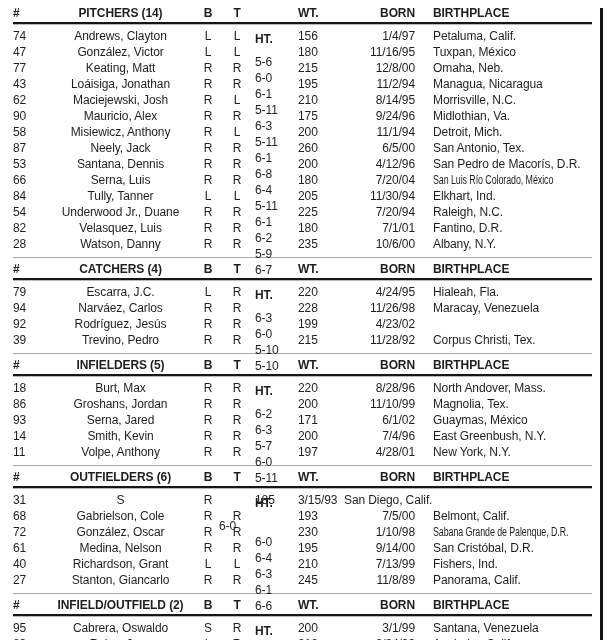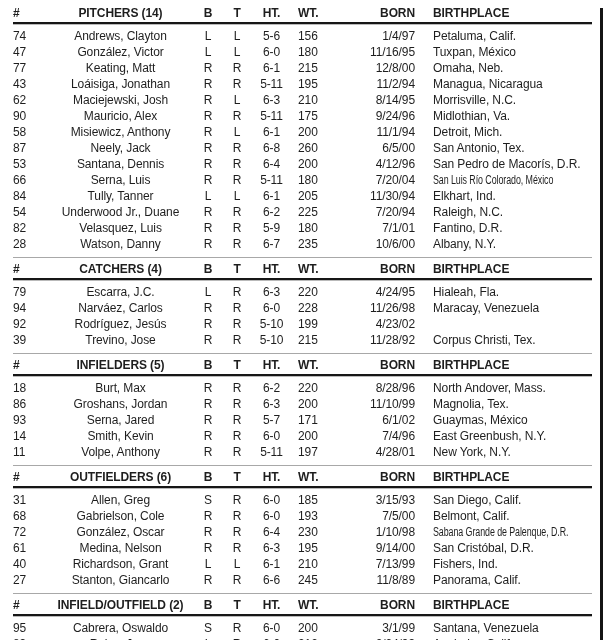--- a/index.html
+++ b/index.html
@@ -42,21 +42,21 @@
   .row.head.later {
     margin-top: 5px;
     border-top: 1px solid #a8a8a8;
     padding-top: 3px;
   }
   .cell { overflow: visible; }
   .c-num  { text-align: left; }
   .c-name { text-align: center; }
   .c-b    { text-align: center; }
   .c-t    { text-align: center; }
-  .c-ht   { text-align: center; padding-right: 10px; }
+  .c-ht   { text-align: left; padding-right: 10px; margin-top: 26px; }
   .c-wt   { text-align: left; padding-right: 12px; }
   .c-born { text-align: right; padding-right: 18px; }
   .c-bp   { text-align: left; }
   .condensed {
     display: inline-block;
     transform: scaleX(0.74);
     transform-origin: left center;
     white-space: nowrap;
   }
   .vrule {
@@ -256,21 +256,21 @@
       <span class="cell c-num">92</span>
       <span class="cell c-name">Rodríguez, Jesús</span>
       <span class="cell c-b">R</span>
       <span class="cell c-t">R</span>
       <span class="cell c-ht">5-10</span>
       <span class="cell c-wt">199</span>
       <span class="cell c-born">4/23/02</span>
     </div>
     <div class="row">
       <span class="cell c-num">39</span>
-      <span class="cell c-name">Trevino, Jose</span>
+      <span class="cell c-name">Trevino, Pedro</span>
       <span class="cell c-b">R</span>
       <span class="cell c-t">R</span>
       <span class="cell c-ht">5-10</span>
       <span class="cell c-wt">215</span>
       <span class="cell c-born">11/28/92</span>
       <span class="cell c-bp">Corpus Christi, Tex.</span>
     </div>
     <div class="row head later">
       <span class="cell c-num">#</span>
       <span class="cell c-name">INFIELDERS (5)</span>
@@ -336,21 +336,20 @@
       <span class="cell c-name">OUTFIELDERS (6)</span>
       <span class="cell c-b">B</span>
       <span class="cell c-t">T</span>
       <span class="cell c-ht">HT.</span>
       <span class="cell c-wt">WT.</span>
       <span class="cell c-born">BORN</span>
       <span class="cell c-bp">BIRTHPLACE</span>
     </div>
     <div class="row">
       <span class="cell c-num">31</span>
-      <span class="cell c-name">Allen, Greg</span>
       <span class="cell c-b">S</span>
       <span class="cell c-t">R</span>
       <span class="cell c-ht">6-0</span>
       <span class="cell c-wt">185</span>
       <span class="cell c-born">3/15/93</span>
       <span class="cell c-bp">San Diego, Calif.</span>
     </div>
     <div class="row">
       <span class="cell c-num">68</span>
       <span class="cell c-name">Gabrielson, Cole</span>

